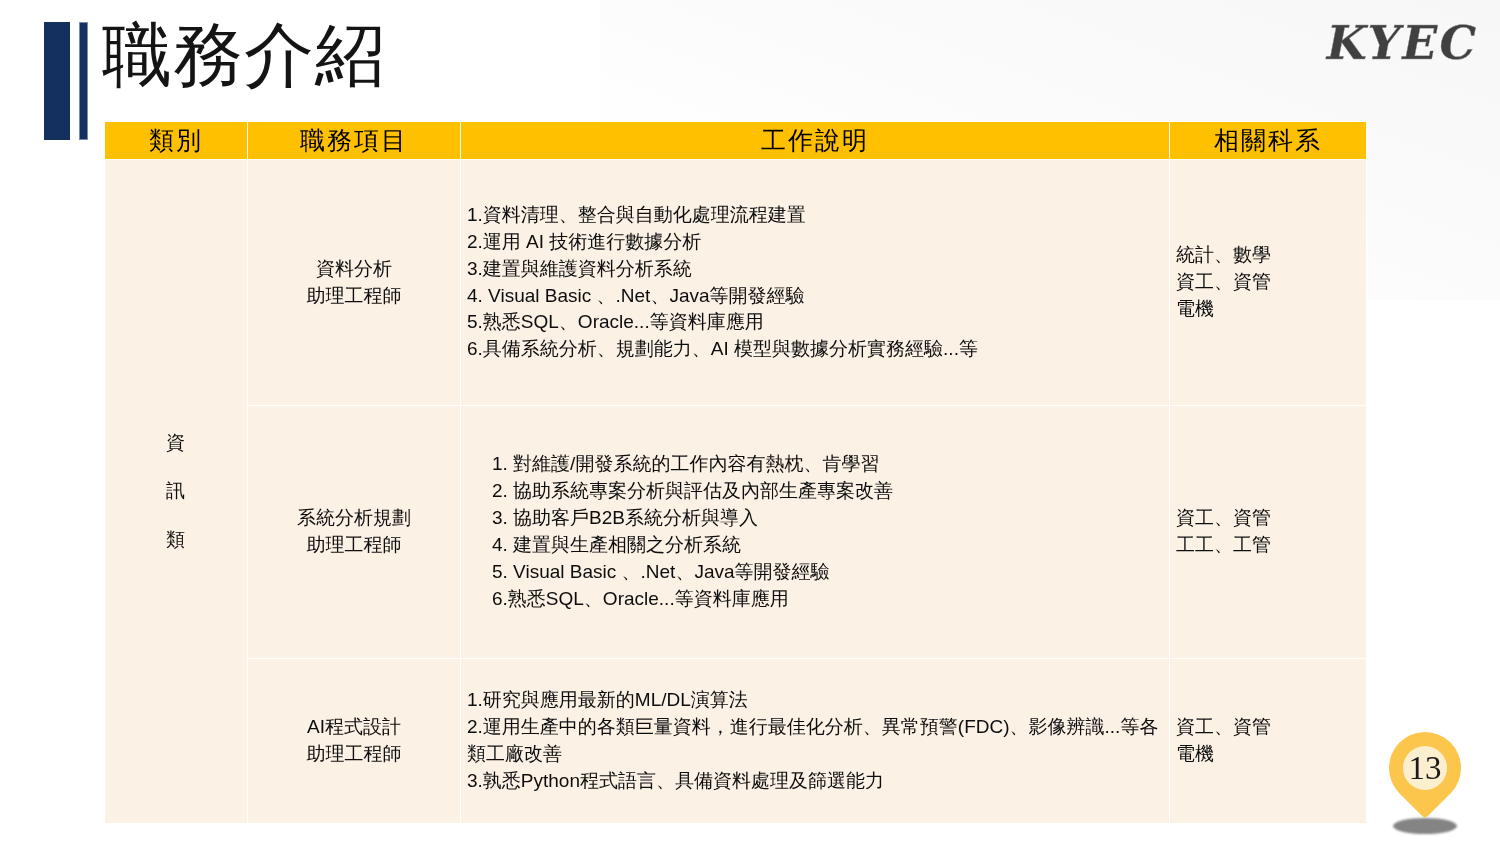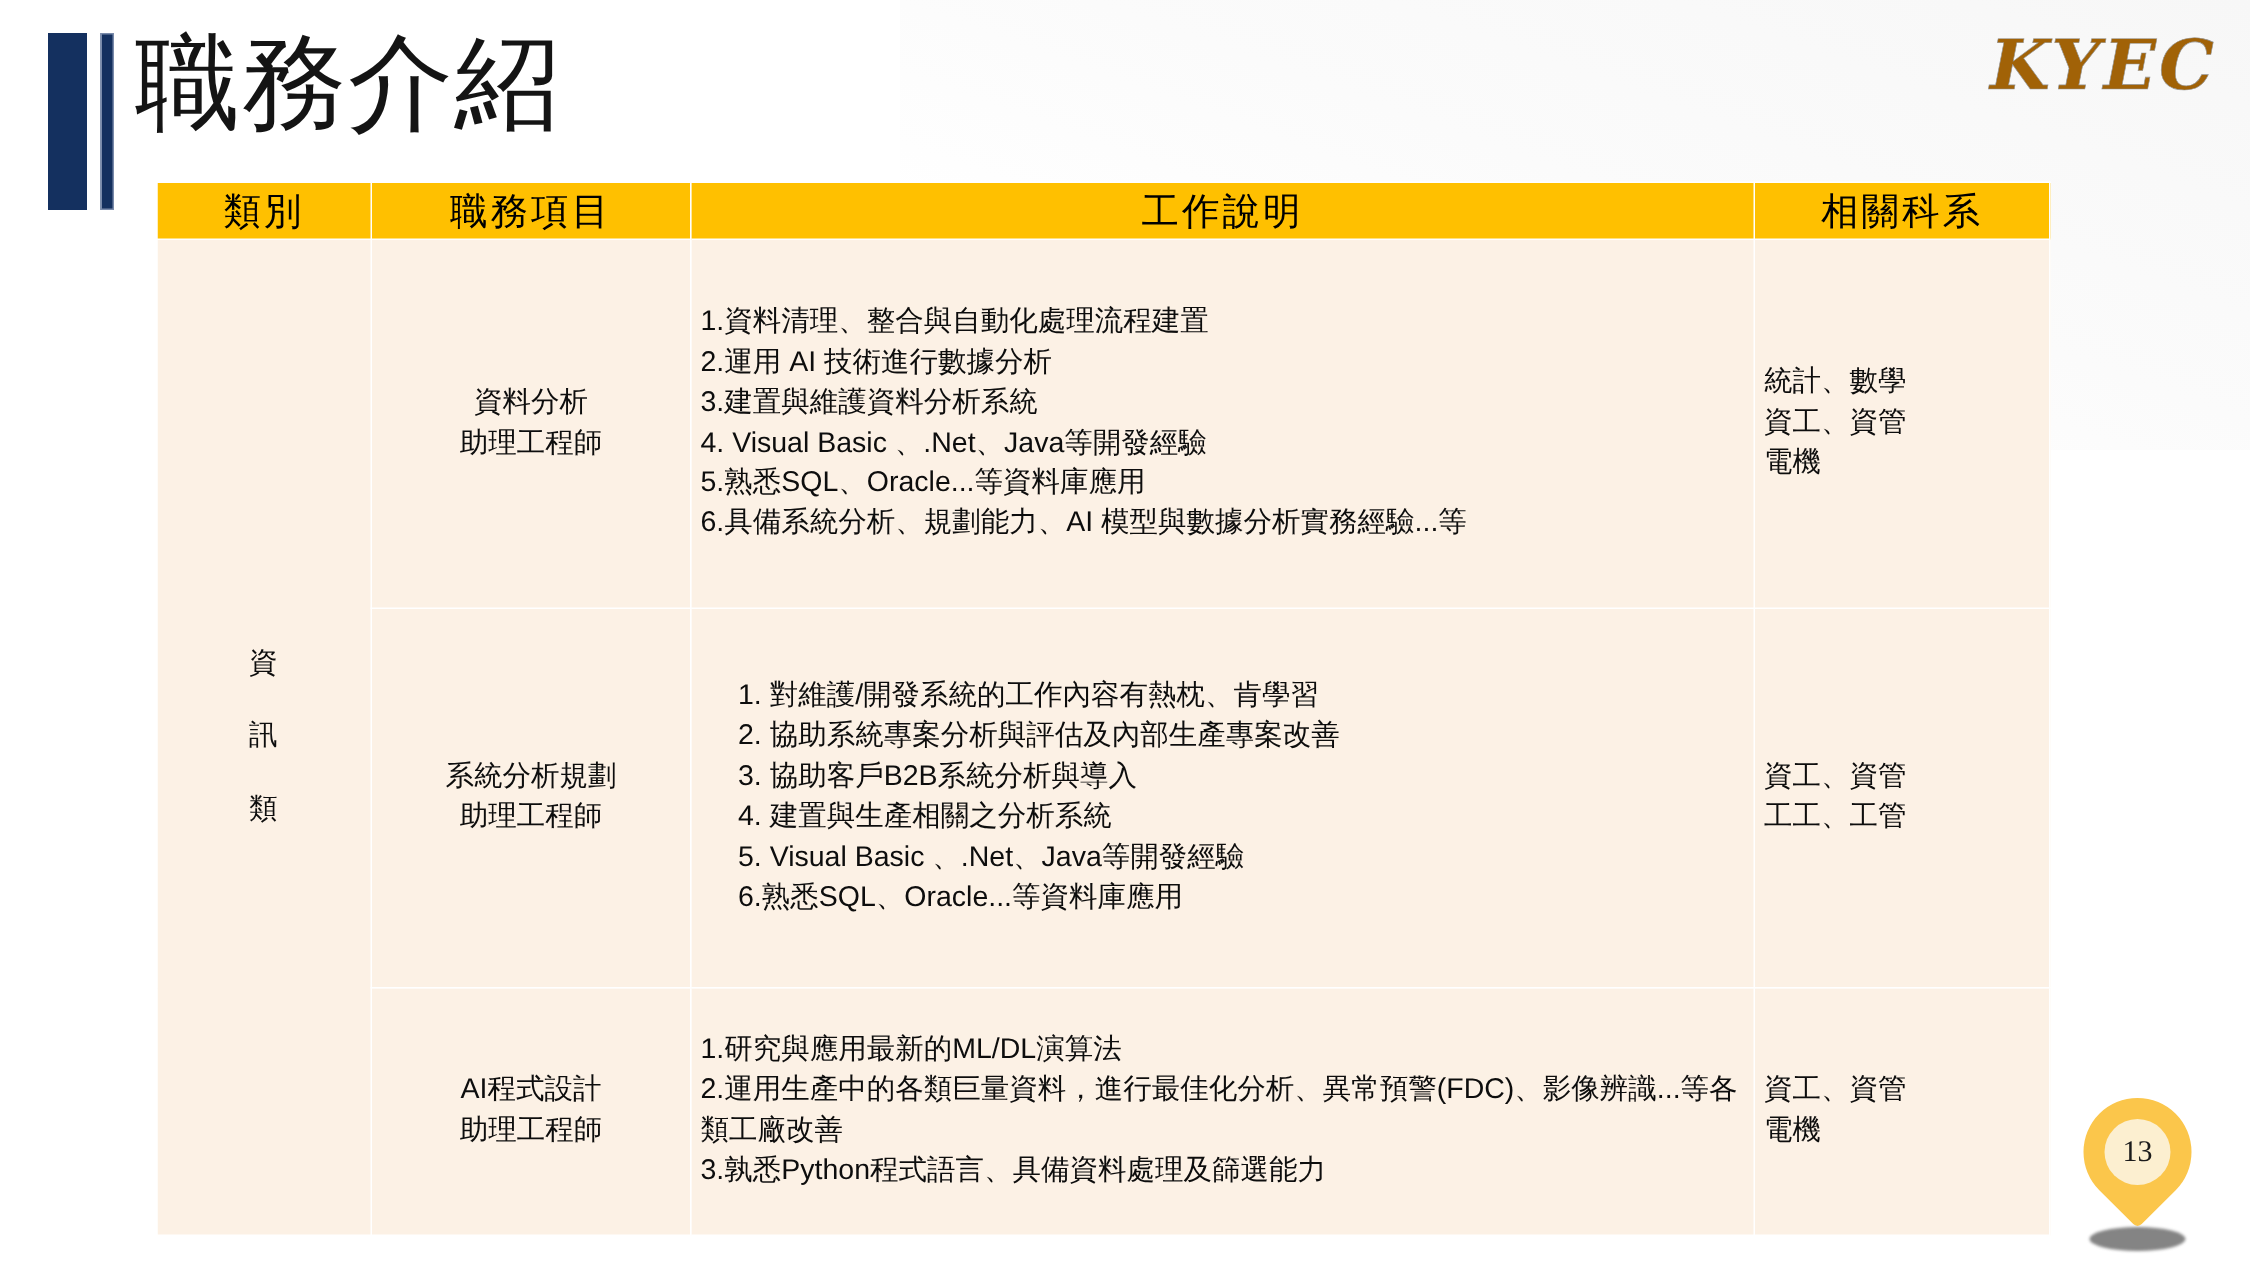--- a/index.html
+++ b/index.html
@@ -27,21 +27,21 @@
     position: absolute;
     top: 0; right: 0;
     width: 900px; height: 300px;
     background: linear-gradient(200deg, #f7f7f7 0%, #fbfbfb 45%, #ffffff 75%);
     pointer-events: none;
   }
 
   
   .title-block {
     position: absolute;
-    left: 32px;
+    left: 44px;
     top: 22px;
     display: flex;
     align-items: flex-start;
   }
   .bar-thick {
     width: 26px;
     height: 118px;
     background: #14305f;
     margin-right: 9px;
   }
@@ -65,21 +65,21 @@
 
   
   .logo {
     position: absolute;
     right: 22px;
     top: 16px;
     font-family: "DejaVu Serif", "Liberation Serif", serif;
     font-weight: bold;
     font-style: italic;
     font-size: 46px;
-    color: #a16207;
+    color: #404040;
     letter-spacing: 2px;
     -webkit-text-stroke: 0.4px #969696;
   }
 
   
   .jobs-table {
     position: absolute;
     left: 104px;
     top: 121px;
     width: 1262px;
@@ -174,21 +174,21 @@
     left: 21px;
     top: 14px;
     width: 44px;
     height: 44px;
     background: #FCEFD0;
     border-radius: 50%;
     display: flex;
     align-items: center;
     justify-content: center;
     font-family: "Liberation Serif", "DejaVu Serif", serif;
-    font-size: 20px;
+    font-size: 33px;
     color: #1b1b1b;
     text-align: right;
   }
 </style>
 </head>
 <body>
 
 <div class="slide">
   <div class="bg-wash"></div>
 

